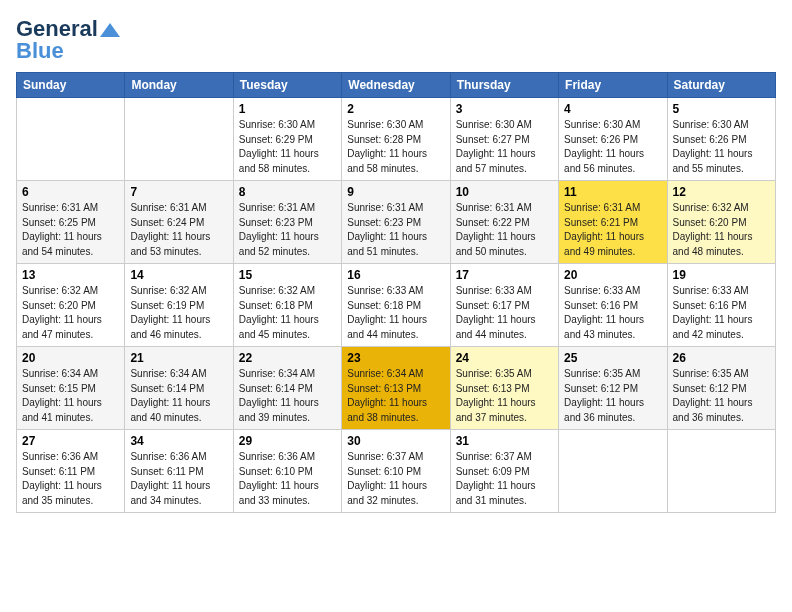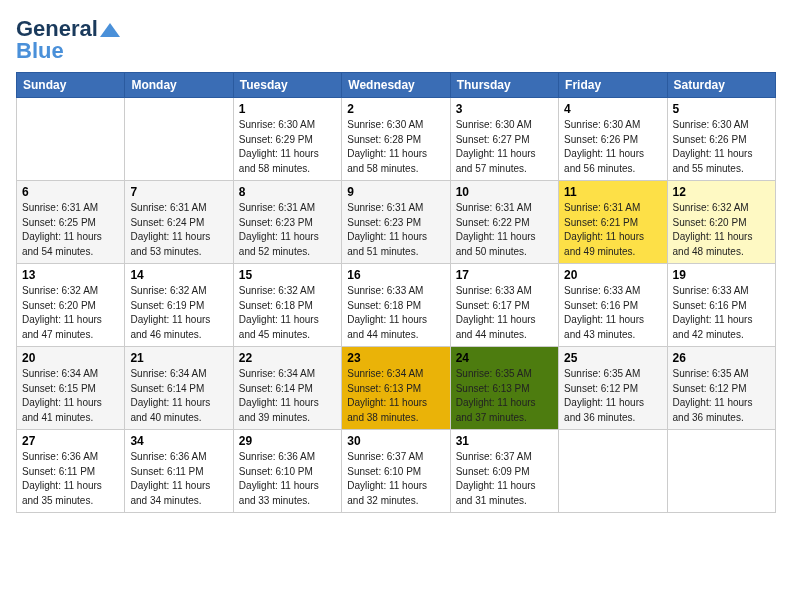--- a/index.html
+++ b/index.html
@@ -250,21 +250,21 @@
           <div class="day-info" style="white-space: pre-line;">Sunrise: 6:34 AM
 Sunset: 6:14 PM
 Daylight: 11 hours and 39 minutes.</div>
         </td>
         <td style="background: #eab308;">
           <span class="day-num">23</span>
           <div class="day-info" style="white-space: pre-line;">Sunrise: 6:34 AM
 Sunset: 6:13 PM
 Daylight: 11 hours and 38 minutes.</div>
         </td>
-        <td style="background: #4d7c0f;">
+        <td style="background: #fef9c3;">
           <span class="day-num">24</span>
           <div class="day-info" style="white-space: pre-line;">Sunrise: 6:35 AM
 Sunset: 6:13 PM
 Daylight: 11 hours and 37 minutes.</div>
         </td>
         <td style="background: rgb(245, 245, 245);">
           <span class="day-num">25</span>
           <div class="day-info" style="white-space: pre-line;">Sunrise: 6:35 AM
 Sunset: 6:12 PM
 Daylight: 11 hours and 36 minutes.</div>

